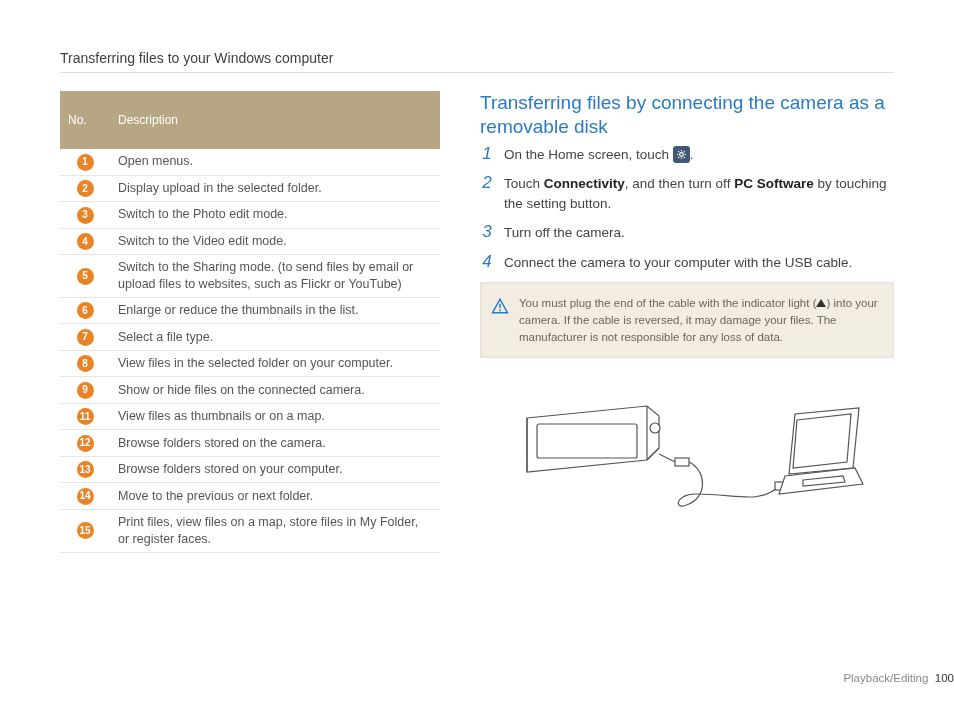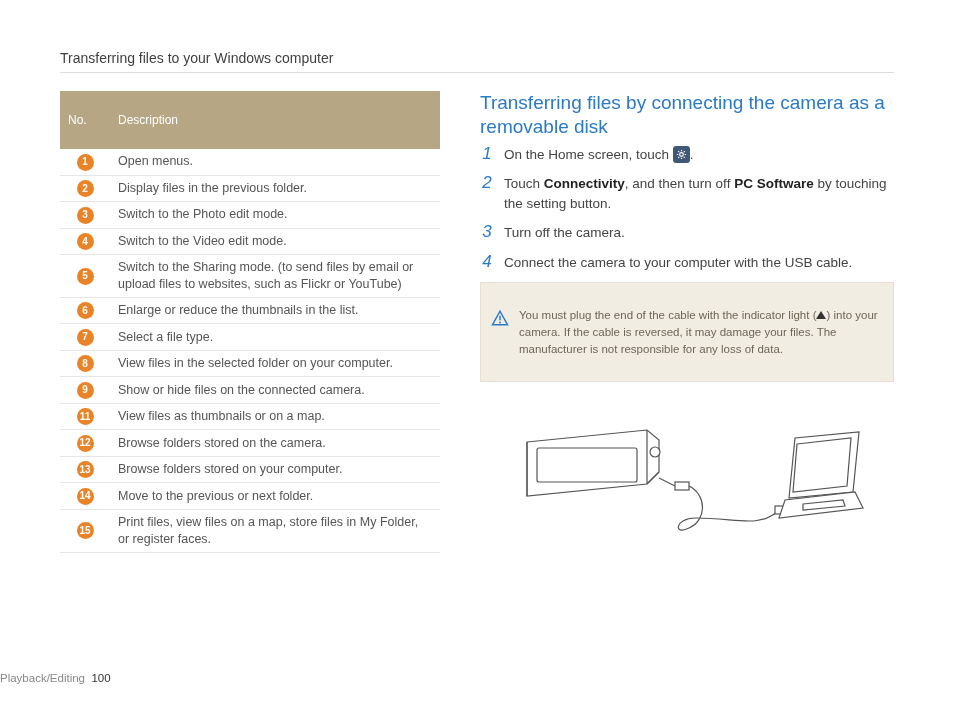--- a/index.html
+++ b/index.html
@@ -110,21 +110,21 @@
     justify-content: center;
     color: #fff;
     font-size: 11px;
   }
 
   .callout {
     display: flex;
     gap: 10px;
     background: #f2ede3;
     border: 1px solid #e7e0d2;
-    padding: 24px 10px;
+    padding: 12px 10px;
     font-size: 11.5px;
     color: #6d6657;
     line-height: 1.45;
     margin-top: 6px;
   }
   .warn-icon {
     flex: 0 0 auto;
     width: 18px; height: 18px;
     margin-top: 2px;
   }
@@ -138,21 +138,21 @@
 
   .diagram {
     margin-top: 18px;
     text-align: center;
   }
 
   .footer {
     position: absolute;
     bottom: 36px;
     left: 0; right: 0;
-    text-align: left;
+    text-align: right;
     font-size: 11.5px;
     color: #888;
   }
   .footer .pg { color: #333; }
 </style>
 </head>
 <body>
 
 <div class="page-header">Transferring files to your Windows computer</div>
 <div class="top-rule"></div>
@@ -166,21 +166,21 @@
           <th>Description</th>
         </tr>
       </thead>
       <tbody id="tbl-body">
           <tr>
             <td class="icon-cell"><span class="num-badge">1</span></td>
             <td>Open menus.</td>
           </tr>
           <tr>
             <td class="icon-cell"><span class="num-badge">2</span></td>
-            <td>Display files in the previous folder.</td>
+            <td>Display upload in the selected folder.</td>
           </tr>
           <tr>
             <td class="icon-cell"><span class="num-badge">3</span></td>
             <td>Switch to the Photo edit mode.</td>
           </tr>
           <tr>
             <td class="icon-cell"><span class="num-badge">4</span></td>
             <td>Switch to the Video edit mode.</td>
           </tr>
           <tr>

